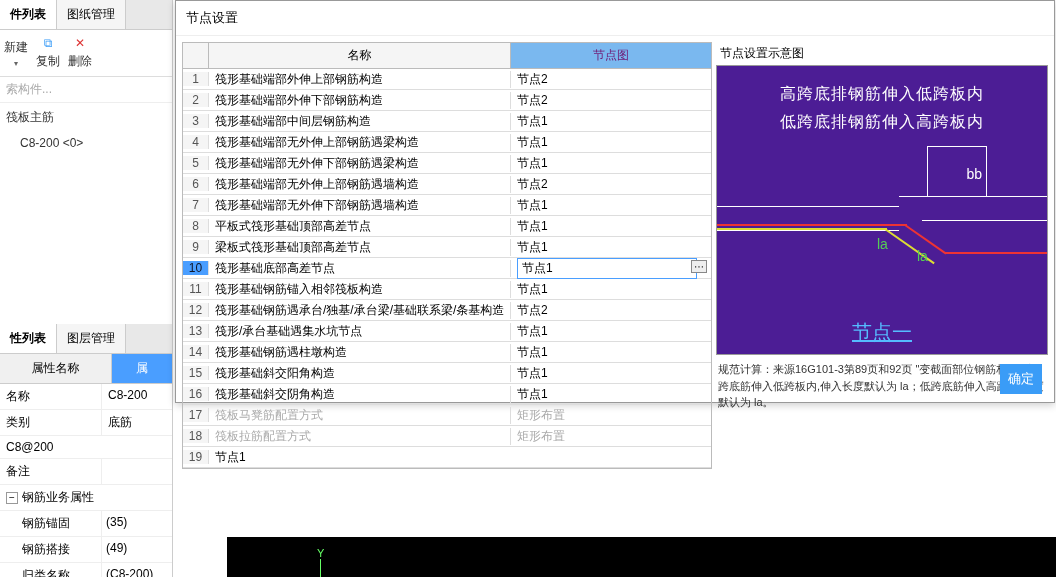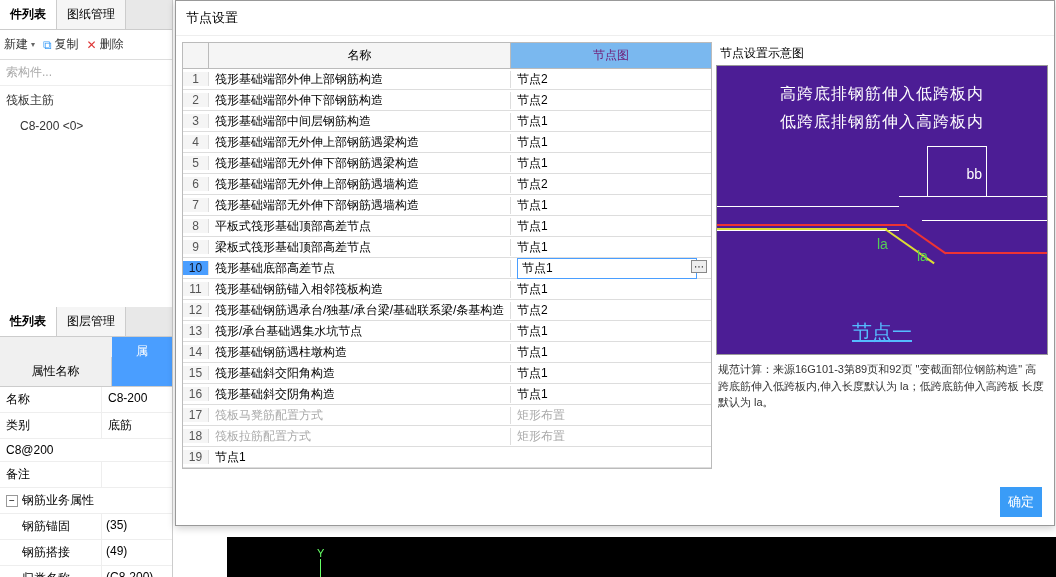--- a/index.html
+++ b/index.html
@@ -3,41 +3,41 @@
 <meta charset="utf-8">
 <style>
 * { box-sizing: border-box; margin: 0; padding: 0; font-family: "Microsoft YaHei", sans-serif; font-size: 12px; }
 body { background: #fff; overflow: hidden; width: 1056px; height: 577px; position: relative; }
 
 .left-panel { position: absolute; left: 0; top: 0; width: 173px; height: 577px; border-right: 1px solid #ccc; background: #fff; }
 .tabs { display: flex; background: #e8e8e8; border-bottom: 1px solid #ccc; }
 .tab { padding: 6px 10px; background: #f5f5f5; border-right: 1px solid #ccc; cursor: pointer; }
 .tab.active { background: #fff; font-weight: bold; }
 .toolbar { display: flex; gap: 8px; padding: 6px 4px; border-bottom: 1px solid #ddd; align-items: center; }
-.tbtn { display: flex; align-items: center; gap: 3px; cursor: pointer; color: #333; }
+.tbtn { display: flex; align-items: center; gap: 3px; cursor: pointer; color: #333; flex-direction: column; }
 .tbtn .dd { font-size: 8px; color: #666; }
 .search-row { padding: 4px 6px; border-bottom: 1px solid #eee; color: #aaa; }
 .section-title { padding: 6px 6px; font-weight: normal; color: #333; }
 .tree-item { padding: 4px 6px 4px 20px; color: #333; }
 
 .lower-tabs { display: flex; background: #e8e8e8; border-bottom: 1px solid #ccc; margin-top: 170px; }
 .prop-header { display: flex; background: #f0f0f0; border-bottom: 1px solid #ccc; }
-.prop-header .h1 { flex: 1; padding: 6px; text-align: center; border-right: 1px solid #ccc; margin-top: 20px; }
+.prop-header .h1 { flex: 1; padding: 6px; text-align: center; border-right: 1px solid #ccc; }
 .prop-header .h2 { width: 60px; padding: 6px; text-align: center; background: #4a9eff; color: #fff; }
 .prop-row { display: flex; border-bottom: 1px solid #eee; }
 .prop-row .k { flex: 1; padding: 4px 6px; border-right: 1px solid #eee; }
 .prop-row .v { width: 70px; padding: 4px 6px; overflow: hidden; white-space: nowrap; }
 .prop-row.link .k { color: #0066cc; }
 .prop-group { display: flex; align-items: center; padding: 4px 6px; border-bottom: 1px solid #eee; }
 .prop-group .tg { width: 12px; height: 12px; border: 1px solid #999; text-align: center; line-height: 10px; margin-right: 4px; font-size: 10px; }
 .sub-row { display: flex; border-bottom: 1px solid #eee; }
 .sub-row .k { flex: 1; padding: 4px 6px 4px 22px; border-right: 1px solid #eee; }
 .sub-row .v { width: 70px; padding: 4px 4px; overflow: hidden; white-space: nowrap; }
 
-.dialog { position: absolute; left: 175px; top: 0; width: 880px; height: 526px; background: #fff; border: 1px solid #999; box-shadow: 0 2px 8px rgba(0,0,0,.2); }
+.dialog { position: absolute; left: 175px; top: 0; width: 880px; height: 403px; background: #fff; border: 1px solid #999; box-shadow: 0 2px 8px rgba(0,0,0,.2); }
 .dlg-title { padding: 8px 10px; background: #fff; border-bottom: 1px solid #eee; font-size: 13px; }
 .dlg-body { display: flex; padding: 6px; gap: 4px; }
 .table-wrap { width: 530px; border: 1px solid #bbb; }
 .thead { display: flex; background: #f5f5f5; border-bottom: 1px solid #bbb; }
 .th-num { width: 26px; border-right: 1px solid #bbb; }
 .th-name { flex: 1; text-align: center; padding: 4px; border-right: 1px solid #bbb; }
 .th-node { width: 200px; text-align: center; padding: 4px; background: #7ab8ef; color: #701a75; }
 .trow { display: flex; border-bottom: 1px solid #ddd; height: 21px; align-items: center; }
 .td-num { width: 26px; text-align: center; background: #f5f5f5; border-right: 1px solid #ddd; color: #555; }
 .td-name { flex: 1; padding: 0 6px; border-right: 1px solid #ddd; overflow: hidden; white-space: nowrap; }

